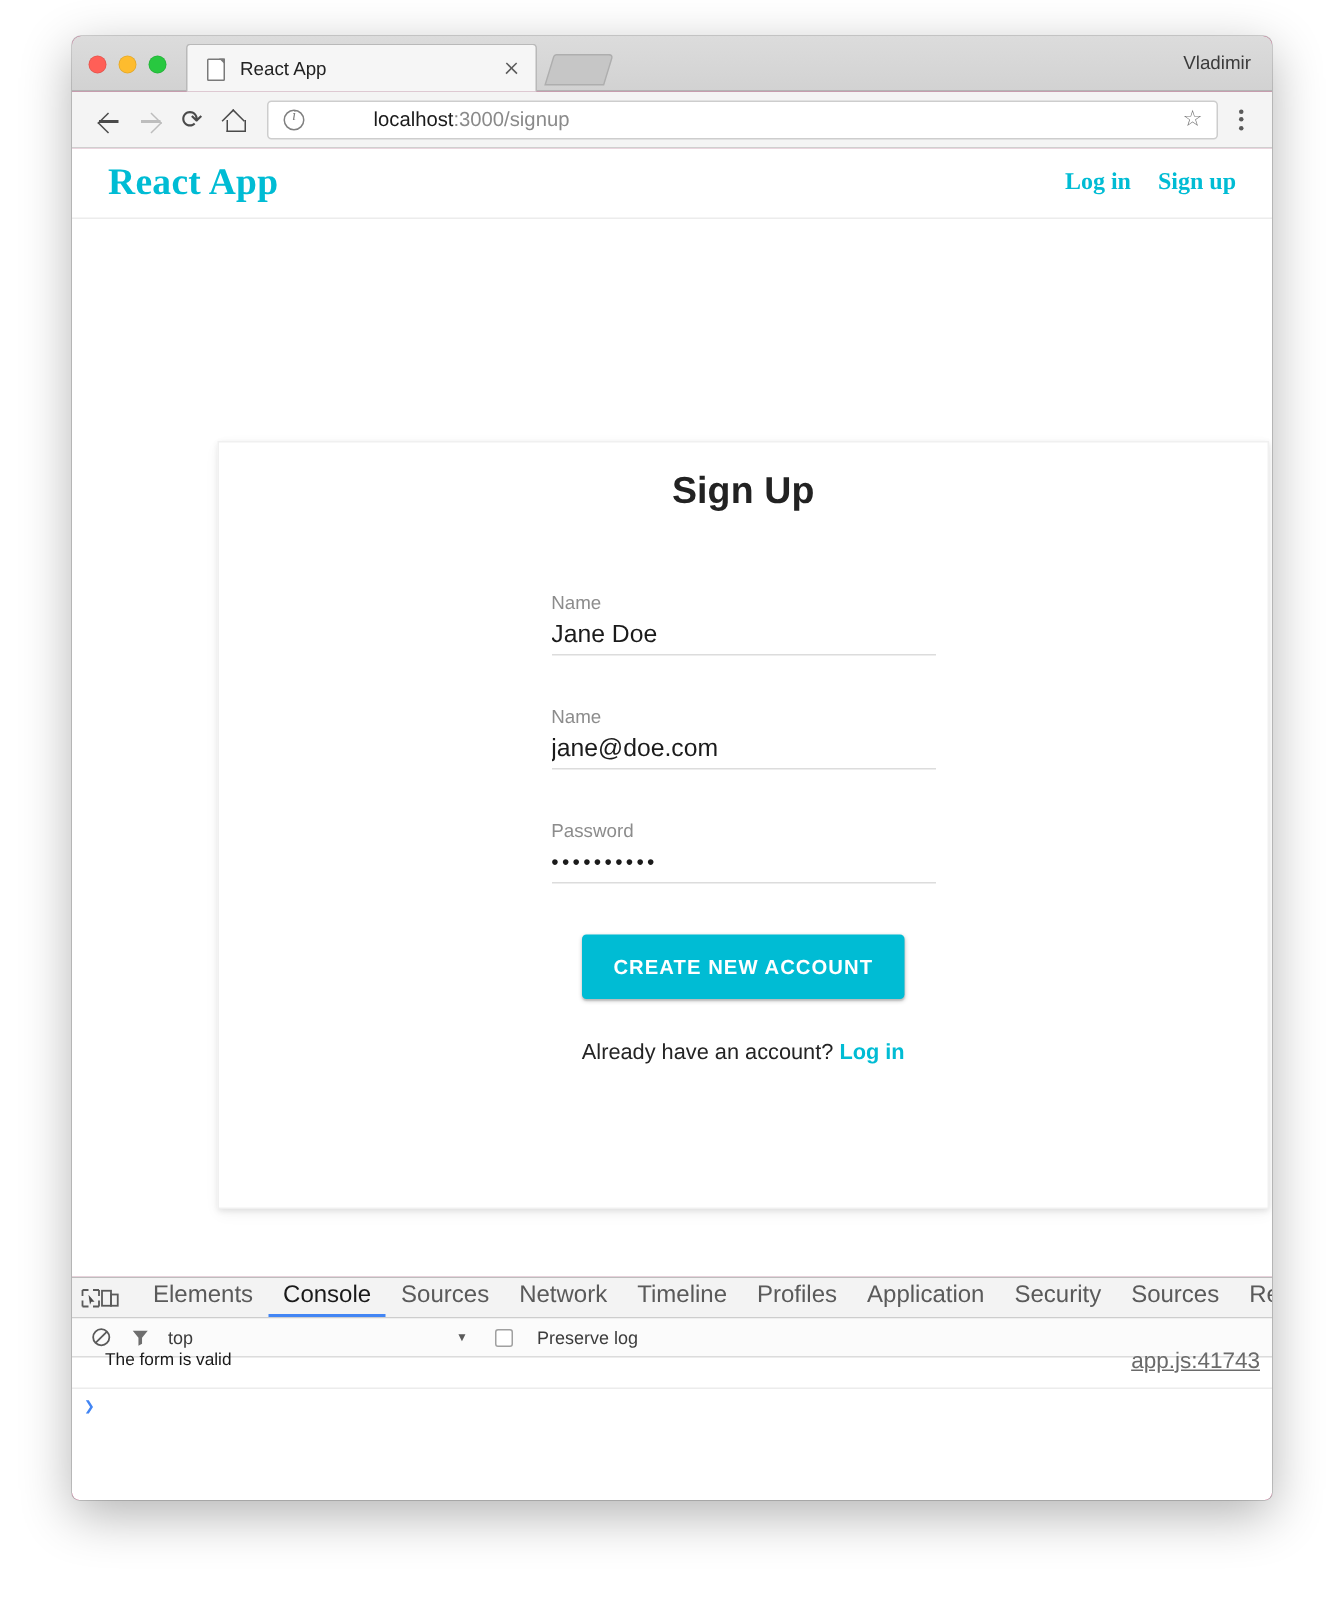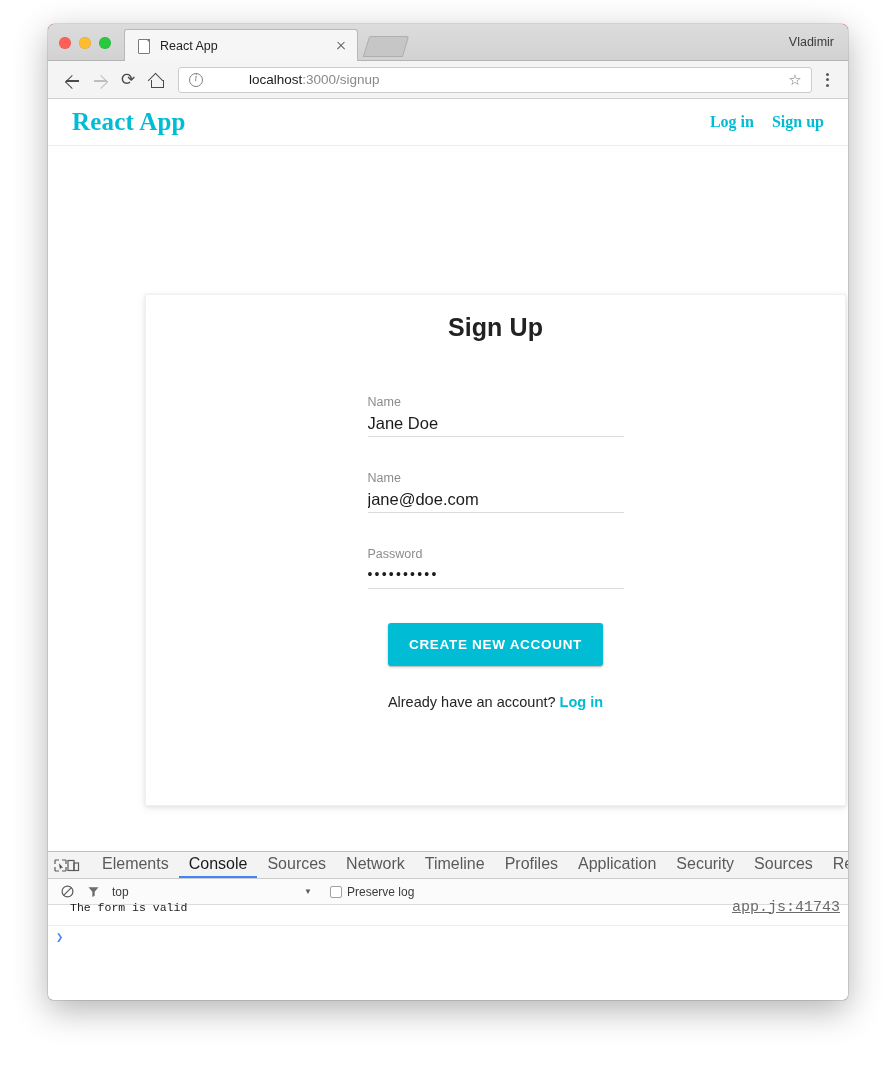--- a/index.html
+++ b/index.html
@@ -212,27 +212,27 @@
   .dt-close { width: 28px; text-align: center; font-size: 15px; color: #3c3c3c; line-height: 27px; cursor: pointer; }
 
   .dt-filterbar {
     height: 26px; background: #fbfbfb; border-bottom: 1px solid #dcdcdc;
     display: flex; align-items: center; padding-left: 6px; font-size: 12px; color: #3c3c3c;
   }
   .ctx-select {
     display: flex; align-items: center; width: 200px; margin-left: 6px; cursor: pointer;
   }
   .ctx-caret { margin-left: auto; font-size: 8px; color: #5a5a5a; }
-  .preserve { display: flex; align-items: center; gap: 5px; margin-left: 18px; cursor: pointer; }
+  .preserve { display: flex; align-items: center; gap: 16px; margin-left: 18px; cursor: pointer; }
   .checkbox { width: 12px; height: 12px; border: 1px solid #a0a0a0; border-radius: 2px; background: #fff; }
 
   .dt-msg {
     display: flex; align-items: center;
     height: 21px; border-bottom: 1px solid #ececec; padding: 0 8px 16px 22px;
-    font-family: Liberation Mono, monospace; font-size: 11.5px; color: #1a1a1a;
+    font-family: Liberation Sans, sans-serif; font-size: 11.5px; color: #1a1a1a;
   }
   .dt-msg .src {
     margin-left: auto; color: #6a6a6a; text-decoration: underline; cursor: pointer; font-size: 15px;
   }
   .dt-prompt {
     height: 22px; display: flex; align-items: center; padding-left: 8px;
     color: #4285f4; font-family: "DejaVu Sans Mono", monospace; font-size: 12px; cursor: text;
   }
 </style>
 </head>

